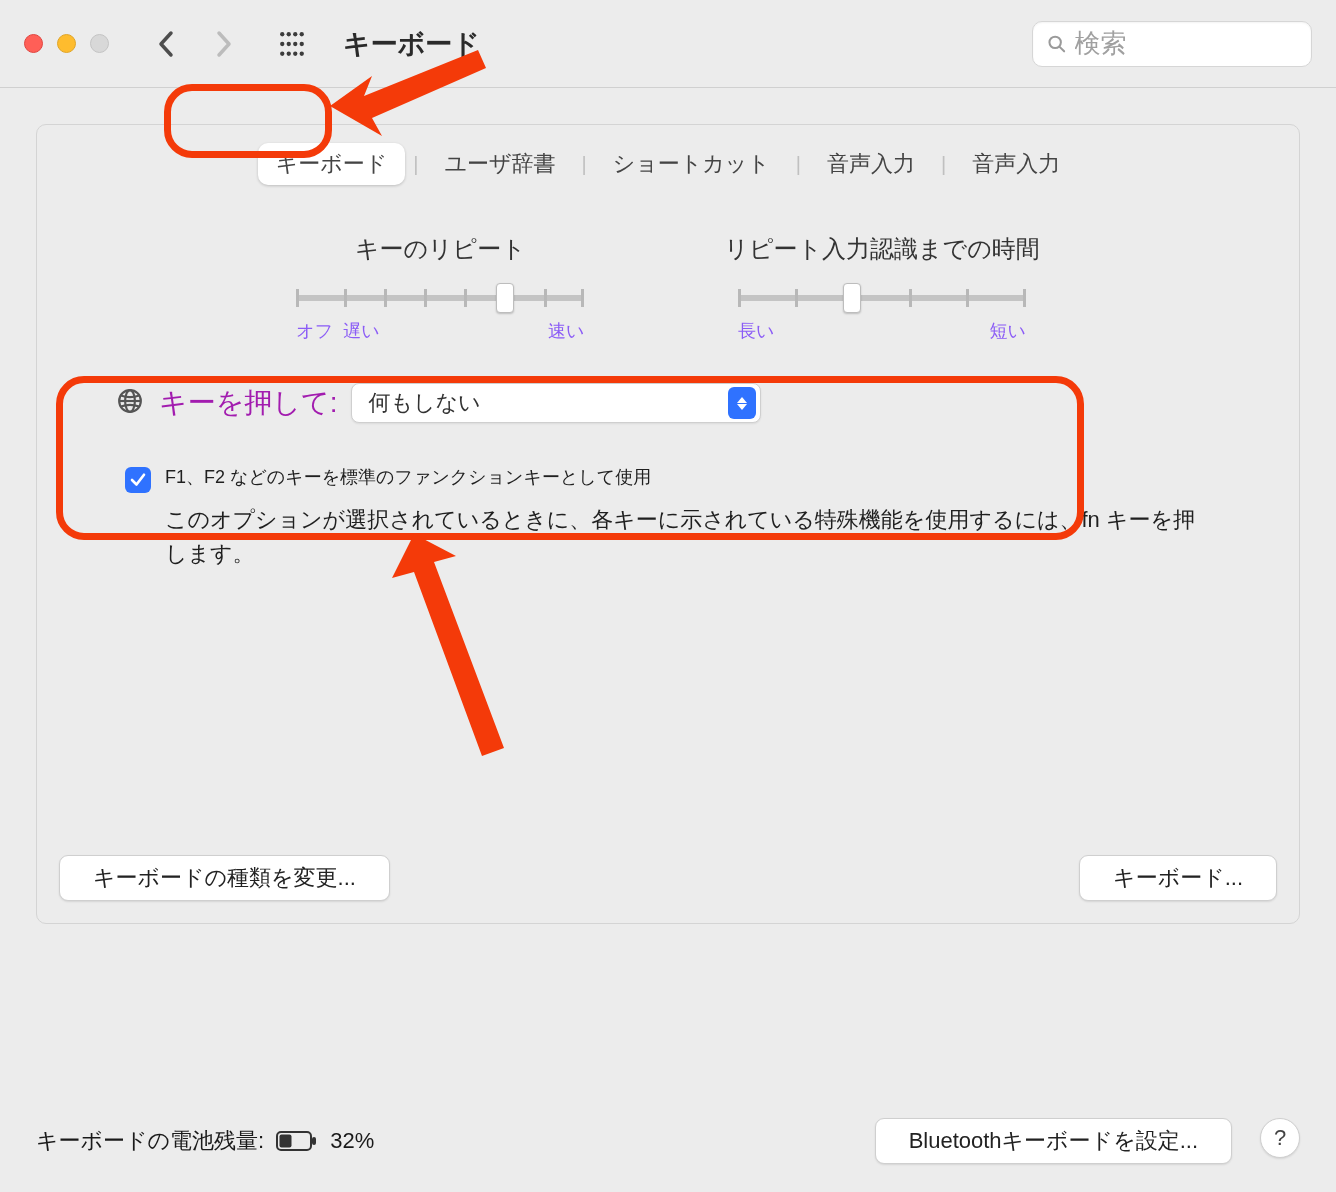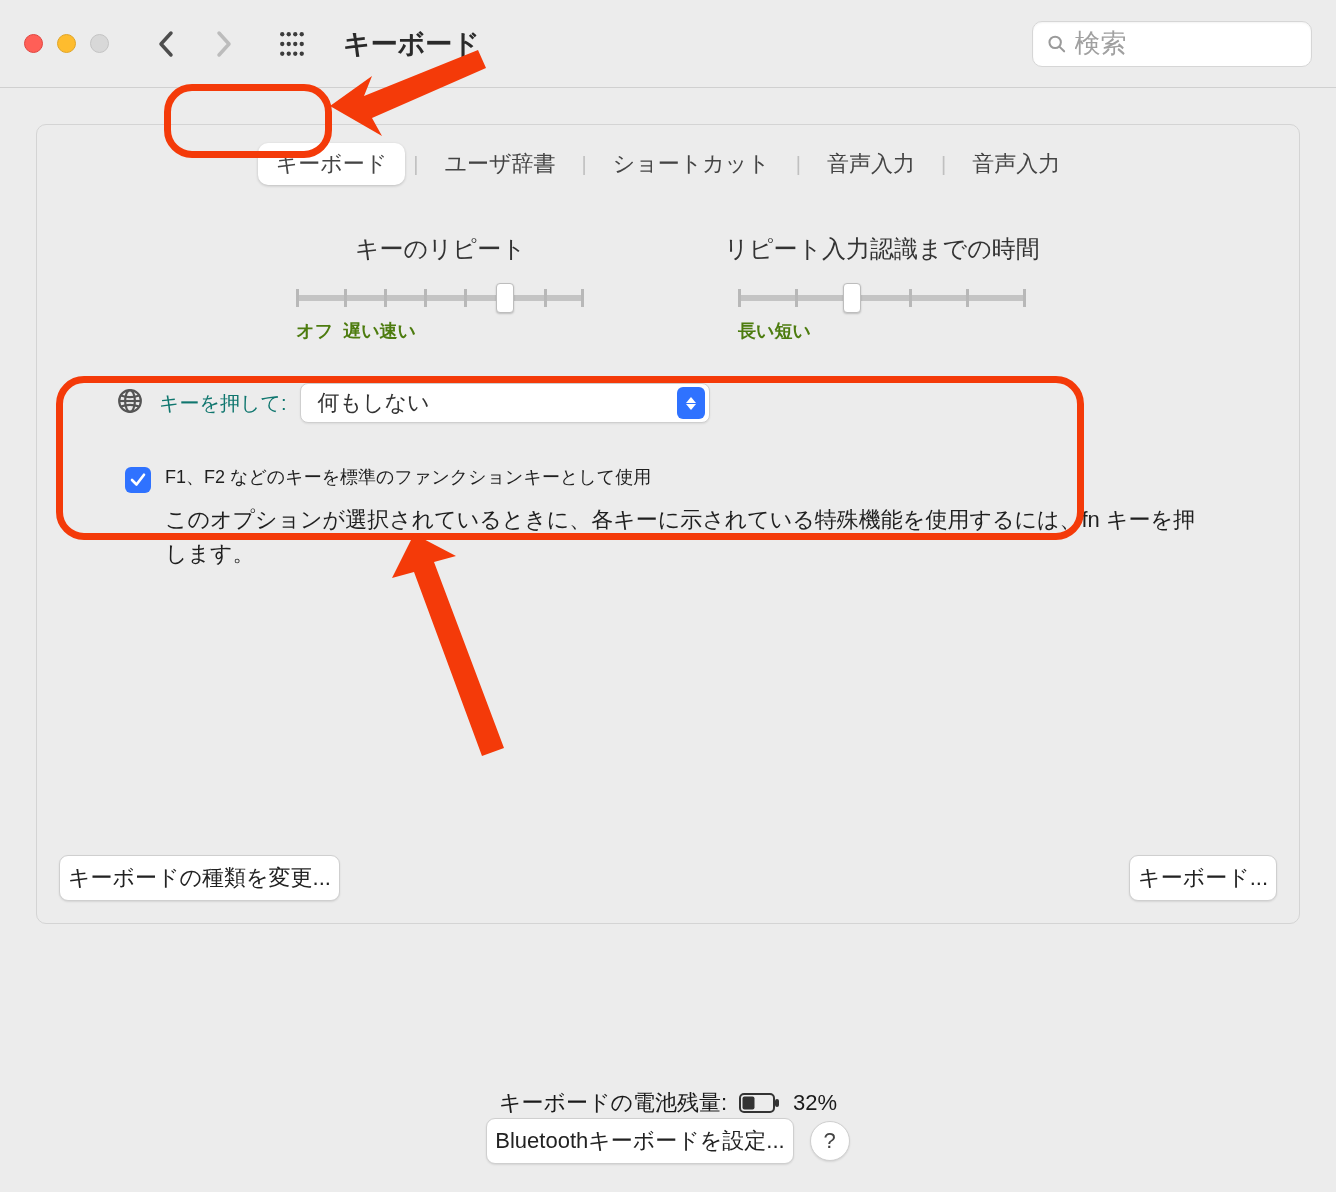--- a/index.html
+++ b/index.html
@@ -157,36 +157,36 @@
       position: absolute;
       top: 2px;
       width: 18px; height: 30px;
       background: #fff;
       border: 1px solid #bdbdbd;
       border-radius: 4px;
       box-shadow: 0 1px 2px rgba(0,0,0,0.2);
     }
     .slider-ends {
       display: flex;
+      justify-content: space-between;
       width: 288px;
       margin-top: 8px;
       font-size: 18px;
-      color: #4d7c0f;
-      font-weight: bold;
+      color: #8b5cf6;
     }
     .slider-ends-left { display: flex; gap: 10px; }
 
     .row-fn {
       display: flex;
       align-items: center;
       margin: 40px 0 0 80px;
       gap: 14px;
     }
     .globe-icon { color: #555; margin-right: 2px; }
-    .row-fn-label { font-size: 20px; color: #0f766e; }
+    .row-fn-label { font-size: 28px; color: #a21caf; }
     .select {
       height: 40px;
       background: #fff;
       border: 1px solid #cfcfcf;
       border-radius: 8px;
       display: flex;
       align-items: center;
       padding: 0 4px 0 16px;
       font-size: 22px;
       color: #333;
@@ -247,47 +247,46 @@
       bottom: 22px;
       left: 22px;
       right: 22px;
       display: flex;
       justify-content: space-between;
     }
     .mac-btn {
       background: #fff;
       border: 1px solid #cfcfcf;
       border-radius: 9px;
-      padding: 7px 8px;
+      padding: 7px 33px;
       font-size: 22px;
       color: #222;
       cursor: pointer;
       box-shadow: 0 1px 2px rgba(0,0,0,0.1);
     }
 
     .footer {
       display: flex;
       align-items: center;
       justify-content: space-between;
       padding: 0 36px 28px;
       margin-top: 30px;
-      flex-direction: column;
     }
     .battery-row {
       display: flex;
       align-items: center;
       gap: 12px;
       font-size: 22px;
       color: #1a1a1a;
     }
     .battery-svg { display: inline-flex; align-items: center; }
     .footer-right {
       display: flex;
-      align-items: center;
-      gap: 16px;
+      align-items: flex-start;
+      gap: 28px;
     }
     .help-btn {
       width: 40px; height: 40px;
       background: #fff;
       border: 1px solid #cfcfcf;
       border-radius: 50%;
       display: flex;
       align-items: center;
       justify-content: center;
       font-size: 22px;

